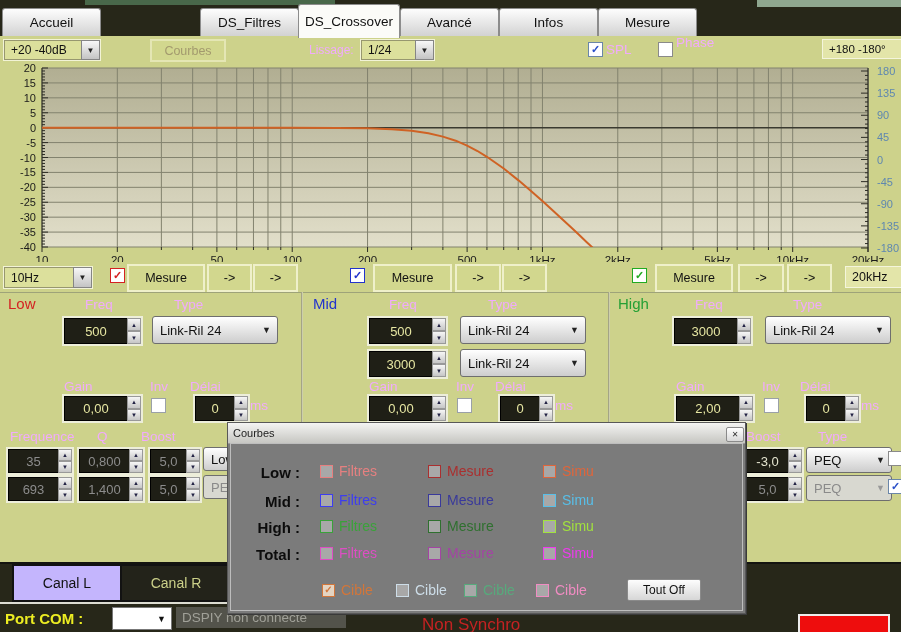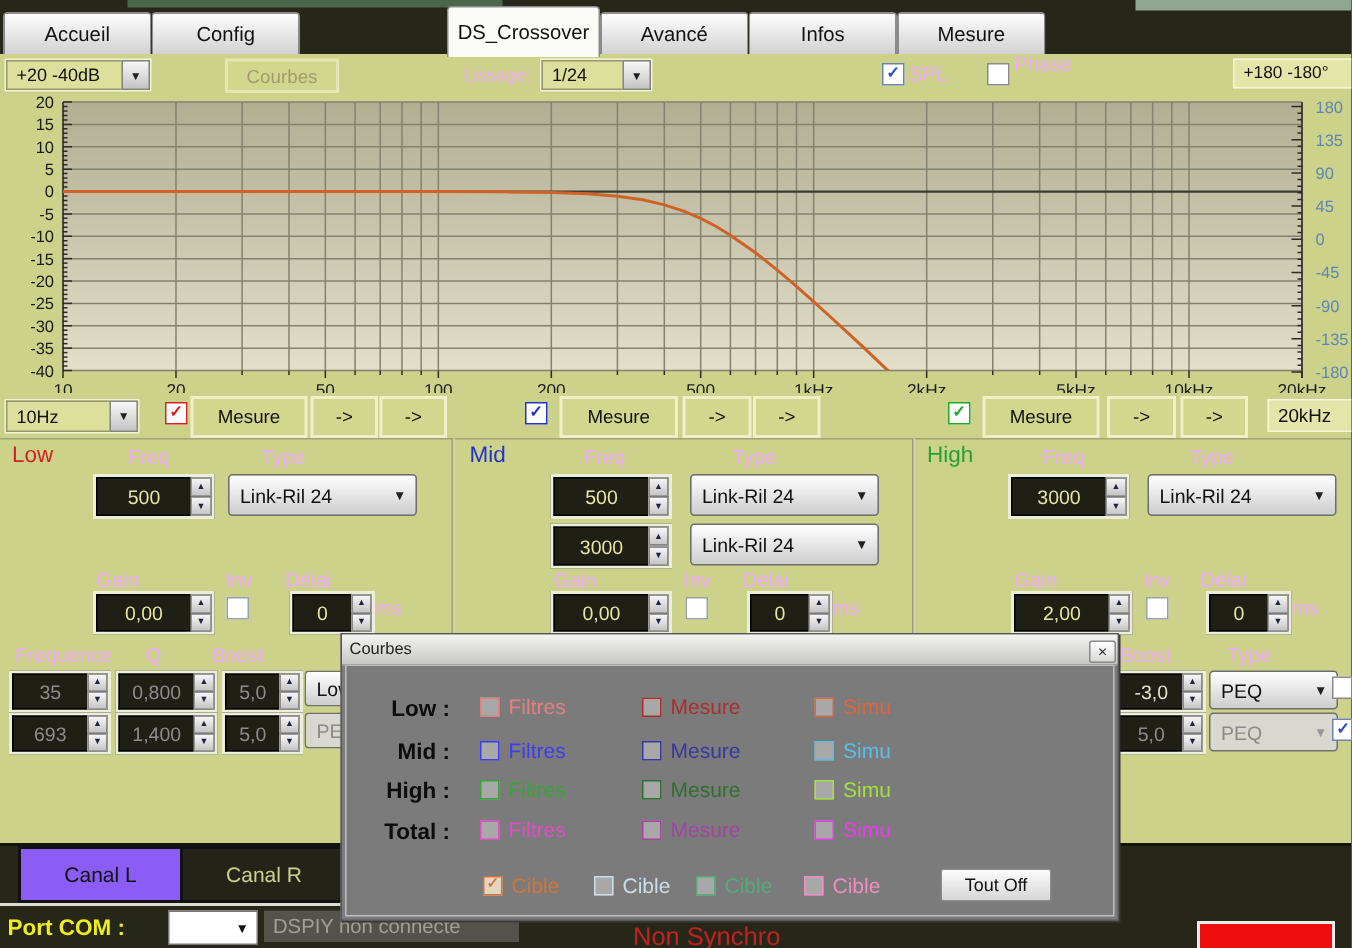--- a/index.html
+++ b/index.html
@@ -44,36 +44,36 @@
   #dialog .dbody{position:absolute;left:2px;right:2px;top:20px;bottom:2px;background:#7b7b7b;border:1px solid #bdbdbd}
   .dlabel{position:absolute;width:62px;text-align:right;font-weight:bold;font-size:15px;color:#0c0c0c}
   .ditem{position:absolute;display:flex;align-items:center;gap:6px;font-size:14px}
   .dcb{width:11px;height:11px;background:#a8a8a8;border:1px solid var(--bc,#666);display:flex;align-items:center;justify-content:center;flex:none}
   .dcb.checked{background:#e4d4c2}
   .dcb .ck{font-size:10px}
   .closebtn{position:absolute;left:498px;top:4px;width:16px;height:13px;background:linear-gradient(#fff,#d8d8d8);border:1px solid #8a8a8a;border-radius:2px;display:flex;align-items:center;justify-content:center;font-size:8px;color:#333}
   .toutoff{position:absolute;left:399px;top:156px;width:72px;height:20px;background:linear-gradient(#fdfdfd,#d6d6d6);border:1px solid #8a8a8a;border-radius:2px;display:flex;align-items:center;justify-content:center;font-size:12px;color:#111}
   
   .canal{position:absolute;top:564px;height:34px;border:2px solid #121212;display:flex;align-items:center;justify-content:center;font-size:14px}
-  .canalL{left:12px;width:106px;background:#8b5cf6;color:#111}
+  .canalL{left:12px;width:106px;background:#c4b5fd;color:#111}
   .canalR{left:120px;width:108px;background:#23231a;color:#cbd089}
   .transfert{position:absolute;left:752px;top:568px;width:146px;height:31px;background:linear-gradient(#fcfcfc,#e4e4e4);border:1px solid #666;box-shadow:0 0 0 1px #2e2e24;display:flex;align-items:center;justify-content:center;font-size:14.5px;color:#111}
   #chart-svg{position:absolute;left:0;top:62px}
   #chart-svg text{font-family:"Liberation Sans",sans-serif}
 </style>
 </head>
 <body>
 
 <div id="root">
 
   <div class="abs" style="left:85px;top:0;width:250px;height:5px;background:#49684a"></div>
   <div class="abs" style="left:757px;top:0;width:144px;height:7px;background:#8fa78f"></div>
 
   <div class="tab" style="left:2px;width:97px">Accueil</div>
-  <div class="tab" style="left:101px;width:97px">Config</div>
+  <div class="tab" style="left:200px;width:97px">DS_Filtres</div>
   <div class="tab" style="left:400px;width:97px">Avancé</div>
   <div class="tab active" style="left:298px;width:100px">DS_Crossover</div>
   <div class="tab" style="left:499px;width:97px">Infos</div>
   <div class="tab" style="left:598px;width:97px">Mesure</div>
 
   <div class="abs mainbg"></div>
 
   <div class="cmb" style="left:3px;top:39px;width:96px;height:20px">
     <span class="cf">+20 -40dB</span>
     <span class="ca">▼</span>

